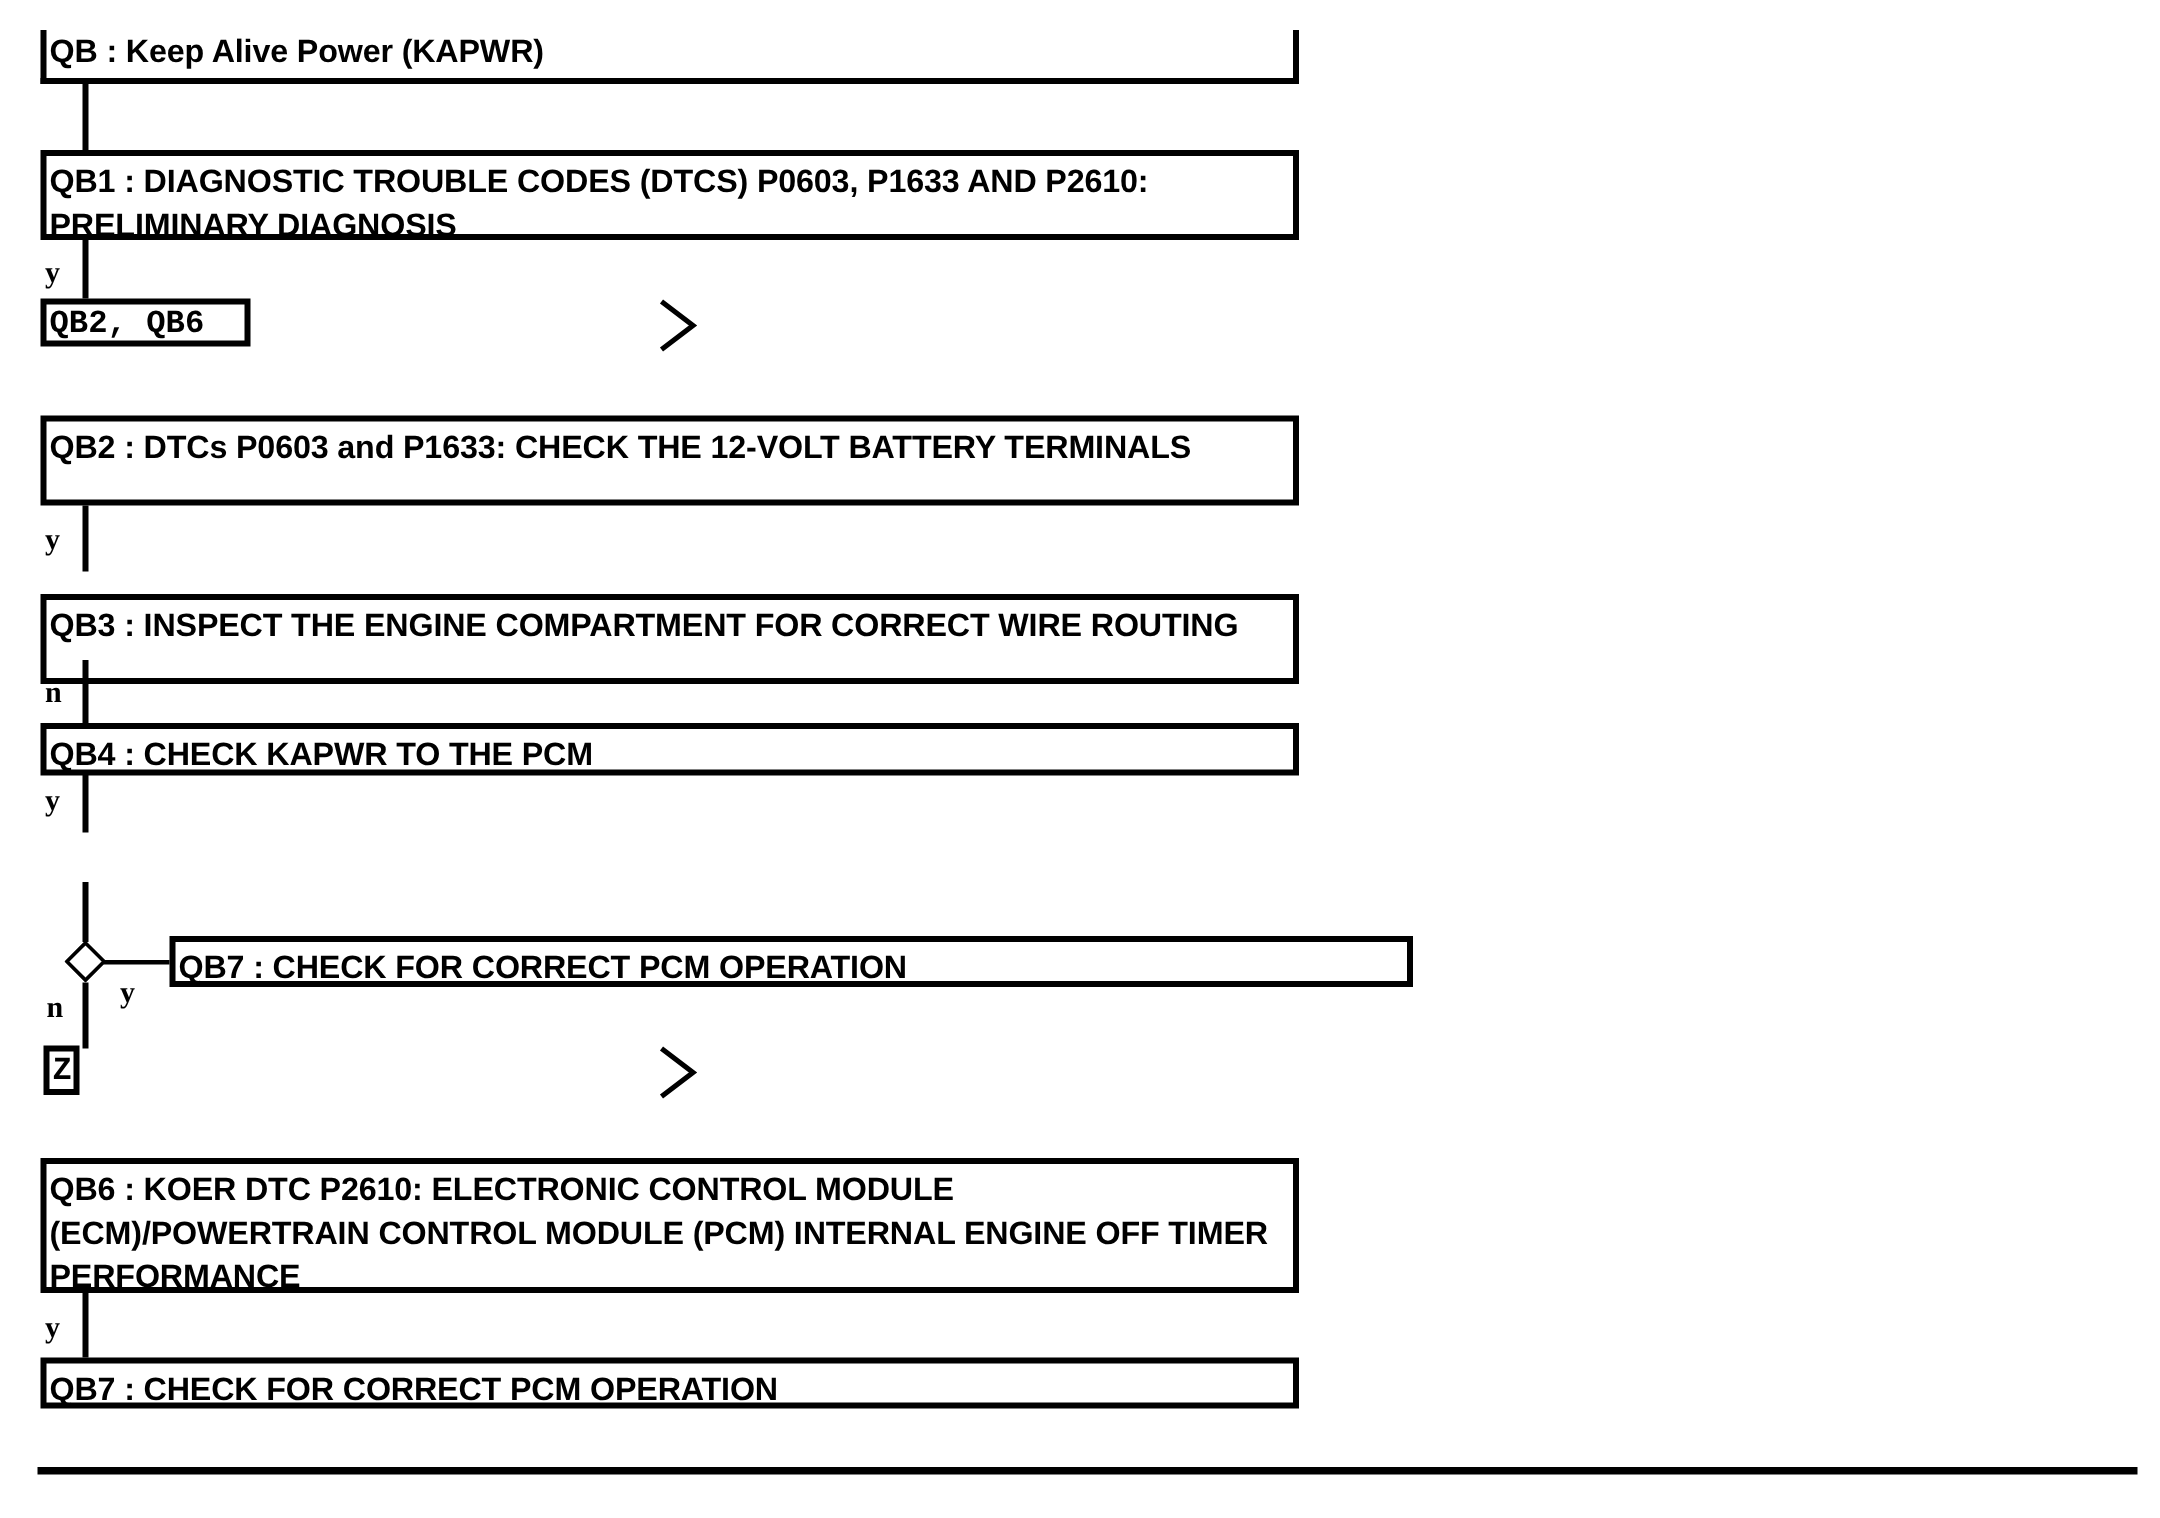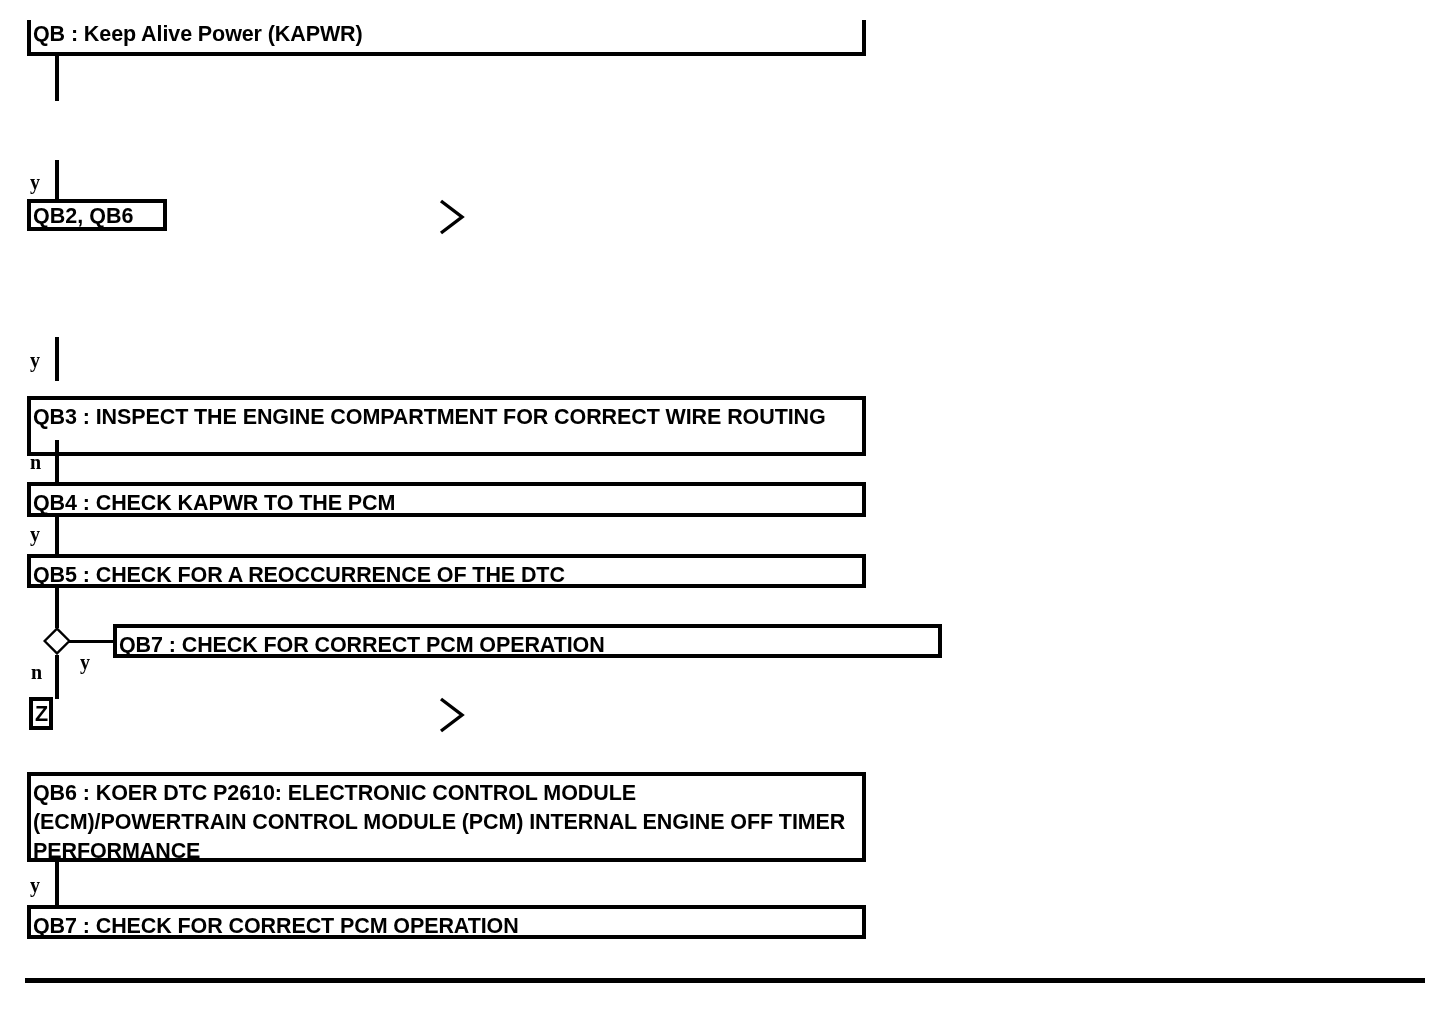--- a/index.html
+++ b/index.html
@@ -41,20 +41,21 @@
     position: absolute;
     box-sizing: border-box;
     border: 4px solid #000000;
     background: #ffffff;
     color: #000000;
     font-weight: bold;
     font-size: 21.5px;
     line-height: 26px;
     padding: 0 2px;
     white-space: nowrap;
+    font-family: Liberation Mono, monospace;
   }
   
   .vline {
     position: absolute;
     background: #000000;
     width: 4px;
   }
   .hline {
     position: absolute;
     background: #000000;
@@ -91,47 +92,48 @@
 </style>
 </head>
 <body>
 
 <div id="canvas">
 
   <div class="node clip-top" style="left:27px; top:20px; width:839px; height:36px;">QB : Keep Alive Power (KAPWR)</div>
 
   <div class="vline" style="left:55px; top:56px; height:45px;"></div>
 
+  <div class="node" style="left:27px; top:100px; width:839px; height:60px;">QB1 : DIAGNOSTIC TROUBLE CODES (DTCS) P0603, P1633 AND P2610: PRELIMINARY DIAGNOSIS</div>
 
   <div class="vline" style="left:55px; top:160px; height:40px;"></div>
   <div class="branch" style="left:30px; top:172px;">y</div>
 
   <div class="ref" style="left:27px; top:199px; width:140px; height:32px;">QB2, QB6</div>
 
   <div class="chev" style="left:438px; top:198px;">
     <svg width="30" height="38" viewBox="0 0 30 38">
       <polyline points="3,3 24,19 3,35" fill="none" stroke="#000000" stroke-width="3.4"></polyline>
     </svg>
   </div>
 
+  <div class="node" style="left:27px; top:277px; width:839px; height:60px;">QB2 : DTCs P0603 and P1633: CHECK THE 12-VOLT BATTERY TERMINALS</div>
 
   <div class="vline" style="left:55px; top:337px; height:44px;"></div>
   <div class="branch" style="left:30px; top:350px;">y</div>
 
   <div class="node" style="left:27px; top:380px; width:839px; height:60px;margin-top:16px;">QB3 : INSPECT THE ENGINE COMPARTMENT FOR CORRECT WIRE ROUTING</div>
 
   <div class="vline" style="left:55px; top:440px; height:43px;"></div>
   <div class="branch" style="left:30px; top:452px;">n</div>
 
   <div class="node" style="left:27px; top:482px; width:839px; height:35px;">QB4 : CHECK KAPWR TO THE PCM</div>
 
   <div class="vline" style="left:55px; top:516px; height:39px;"></div>
   <div class="branch" style="left:30px; top:524px;">y</div>
 
-  <div class="node" style="left:27px; top:554px; width:839px; height:34px;">QB5 : CHECK FOR A REOCCURRENCE OF THE DTC</div>
 
   <div class="vline" style="left:55px; top:588px; height:40px;"></div>
 
   <div class="diamond" style="left:43px; top:627px;">
     <svg width="28" height="28" viewBox="0 0 28 28">
       <polygon points="14,1.6 26.4,14 14,26.4 1.6,14" fill="#ffffff" stroke="#000000" stroke-width="2.4"></polygon>
     </svg>
   </div>
 
   <div class="hline" style="left:69px; top:640px; width:46px;"></div>

